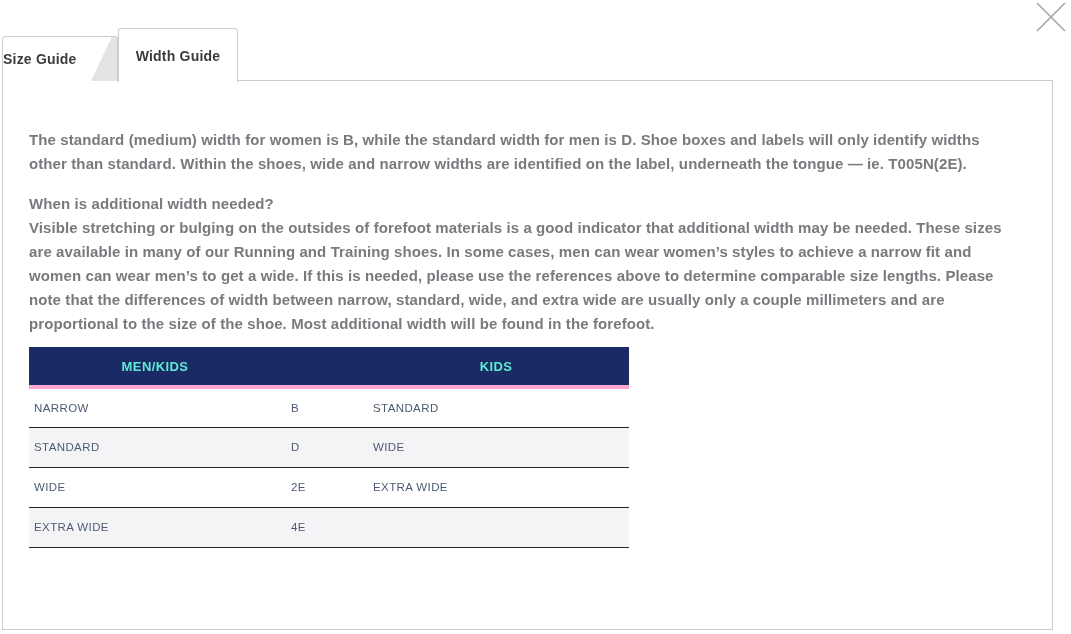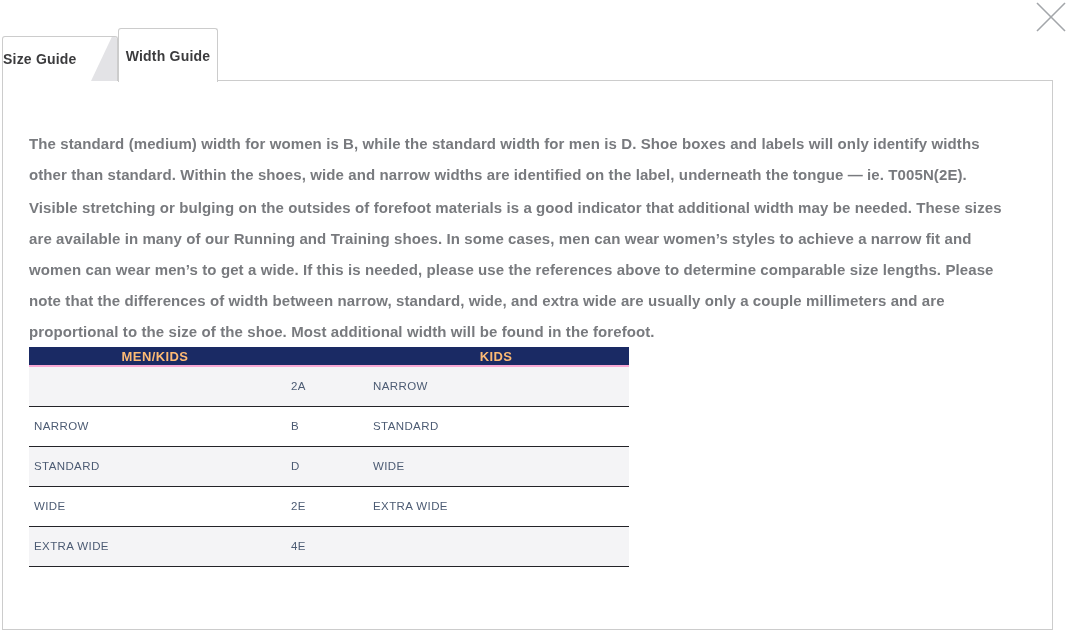--- a/index.html
+++ b/index.html
@@ -22,50 +22,50 @@
   .tab-size {
     left:2px; top:36px; width:116px; height:45px; z-index:2;
     overflow:hidden;
   }
   .tab-size .fold-wedge {
     position:absolute; right:0; top:0; width:26px; height:100%;
     background:#e3e3e6;
     clip-path:polygon(80% 0, 100% 0, 100% 100%, 0% 100%);
   }
   .tab-width {
-    left:118px; top:28px; width:100px; height:54px; z-index:3;
+    left:118px; top:28px; width:120px; height:54px; z-index:3;
     justify-content:center;
   }
 
   
   .panel {
     position:absolute; left:2px; top:80px; width:1051px; height:550px;
     background:#ffffff; border:1px solid #cccccc; z-index:1;
   }
 
   .body-copy {
     position:absolute; left:26px; width:986px;
-    font-size:15px; line-height:31px; font-weight:bold;
+    font-size:15px; line-height:24px; font-weight:bold;
     color:#787a7e; letter-spacing:.1px;
   }
   .para-1 { top:47px; }
   .para-2 { top:111px; }
 
   
   .width-table {
     position:absolute; left:26px; top:266px; width:600px;
     border-collapse:collapse; table-layout:fixed;
   }
   .width-table col.c1 { width:252px; }
   .width-table col.c2 { width:82px; }
   .width-table col.c3 { width:266px; }
   .width-table th {
-    background:#1a2a64; color:#fdba74; height:19px;
+    background:#1a2a64; color:#5eead4; height:40px;
     font-size:13px; font-weight:bold; letter-spacing:.4px;
-    text-align:center; border-bottom:2px solid #f9a8d4;
+    text-align:center; border-bottom:4px solid #f9a8d4;
   }
   .width-table td {
     height:40px; font-size:11.5px; color:#4c5b73; letter-spacing:.4px;
     border-bottom:1px solid #232328; padding-left:10px;
     background:#ffffff;
   }
   .width-table td:first-child { padding-left:5px; }
   .width-table tr.alt td { background:#f4f4f6; }
 </style>
 </head>
@@ -84,42 +84,38 @@
 </div>
 <div class="tab tab-width">
   <span>Width Guide</span>
 </div>
 
 <div class="panel">
 
   <p class="body-copy para-1">The standard (medium) width for women is B, while the standard width for men is D. Shoe boxes and labels will only identify widths other than standard. Within the shoes, wide and narrow widths are identified on the label, underneath the tongue — ie. T005N(2E).</p>
 
   <div class="body-copy para-2">
+    <div>When is additional width needed?</div>
     <div>Visible stretching or bulging on the outsides of forefoot materials is a good indicator that additional width may be needed. These sizes are available in many of our Running and Training shoes. In some cases, men can wear women’s styles to achieve a narrow fit and women can wear men’s to get a wide. If this is needed, please use the references above to determine comparable size lengths. Please note that the differences of width between narrow, standard, wide, and extra wide are usually only a couple millimeters and are proportional to the size of the shoe. Most additional width will be found in the forefoot.</div>
   </div>
 
   <table class="width-table">
     <colgroup>
         <col class="c1">
         <col class="c2">
         <col class="c3">
       </colgroup>
     <thead>
       <tr>
         <th>MEN/KIDS</th>
         <th></th>
         <th>KIDS</th>
       </tr>
     </thead>
     <tbody>
-      <tr class="alt">
-        <td></td>
-        <td>2A</td>
-        <td>NARROW</td>
-      </tr>
       <tr>
         <td>NARROW</td>
         <td>B</td>
         <td>STANDARD</td>
       </tr>
       <tr class="alt">
         <td>STANDARD</td>
         <td>D</td>
         <td>WIDE</td>
       </tr>

